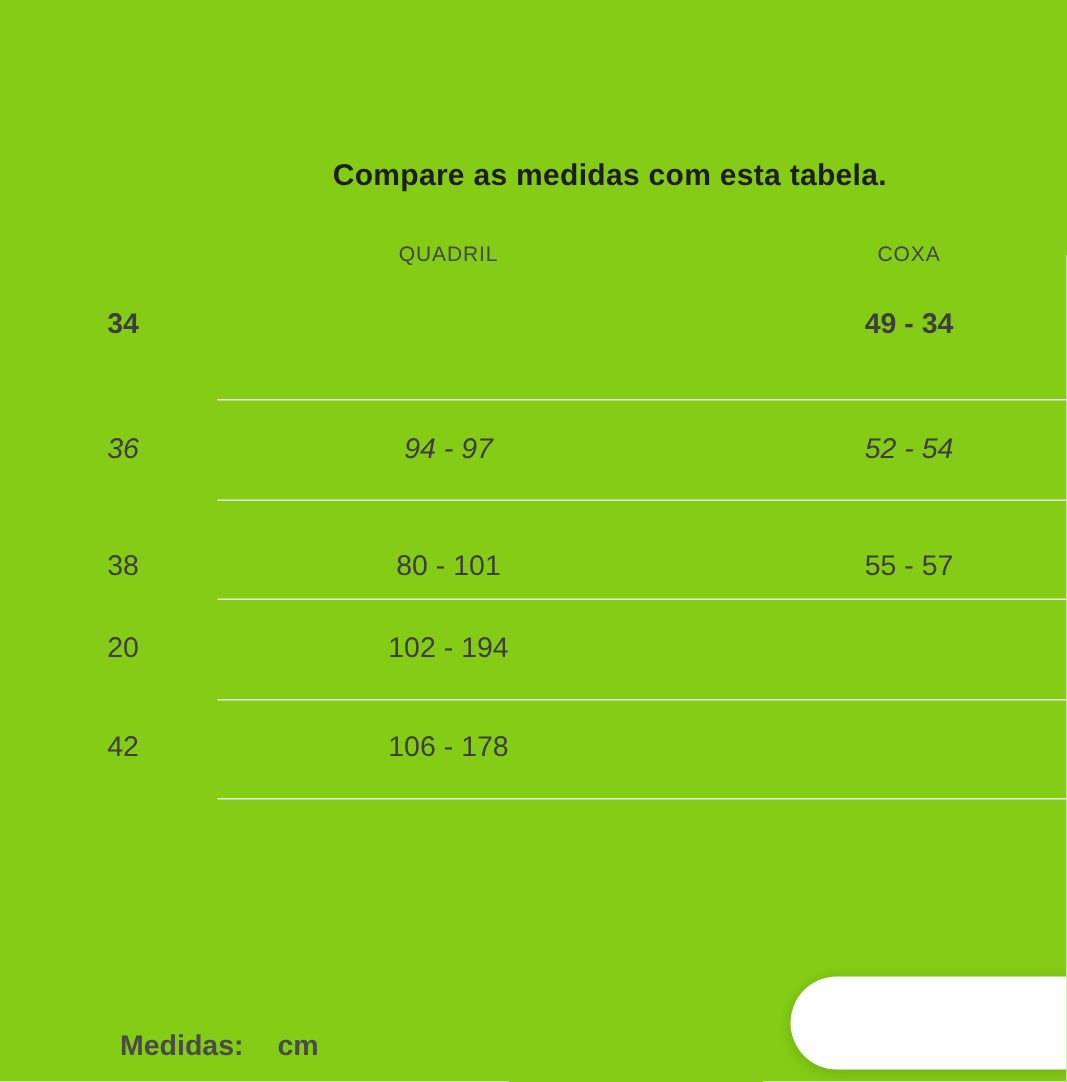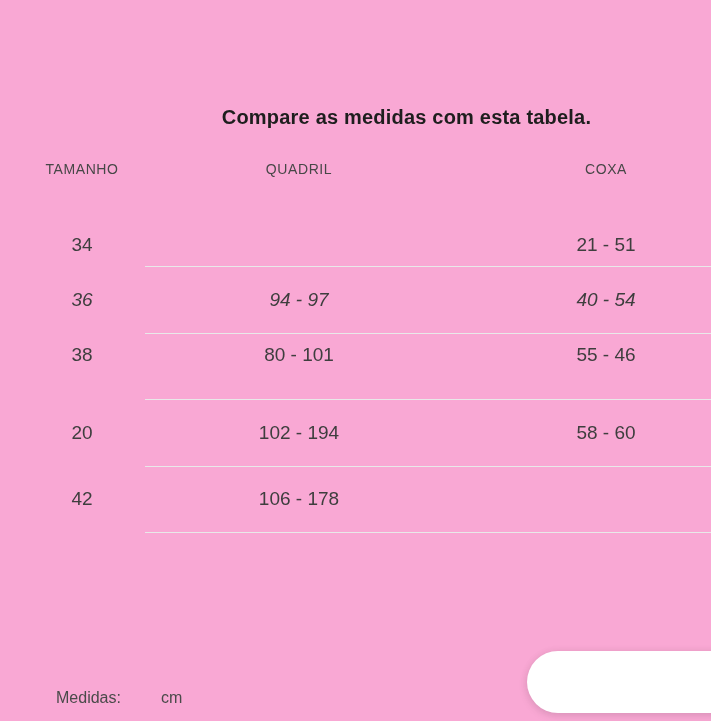--- a/index.html
+++ b/index.html
@@ -5,21 +5,21 @@
   html, body {
     margin: 0;
     padding: 0;
     background: #ffffff;
     font-family: "Liberation Sans", "DejaVu Sans", sans-serif;
   }
   .page {
     position: relative;
     width: 711px;
     height: 721px;
-    background: #f9a8d4;
+    background: #84cc16;
     overflow: hidden;
   }
   .title {
     position: absolute;
     top: 103px;
     left: 102px;
     width: 609px;
     margin: 0;
     text-align: center;
     font-size: 20px;
@@ -55,45 +55,46 @@
     left: 0;
     width: 711px;
     height: 26px;
   }
   .data-row .col {
     top: 0;
     font-size: 19px;
     line-height: 26px;
     color: #3e3e3e;
   }
-  .row-1 { top: 232px; }
+  .row-1 { top: 204px; font-weight: bold; }
   .row-2 { top: 287px; font-style: italic; }
-  .row-3 { top: 342px; }
+  .row-3 { top: 365px; }
   .row-4 { top: 420px; }
   .row-5 { top: 486px; padding-left: 34px; }
   .divider {
     position: absolute;
     left: 145px;
     width: 566px;
     height: 1px;
     background: #e9e9e9;
   }
   .div-1 { top: 266px; }
   .div-2 { top: 333px; }
   .div-3 { top: 399px; }
   .div-4 { top: 466px; }
   .div-5 { top: 532px; }
   .footer-measures {
     position: absolute;
     top: 686px;
-    left: 56px;
-    font-size: 16px;
+    left: 80px;
+    font-size: 19px;
     line-height: 24px;
     color: #4a4a4a;
     white-space: nowrap;
+    font-weight: bold;
   }
   .footer-measures .unit {
     position: absolute;
     left: 105px;
     top: 0;
   }
   .floating-widget {
     position: absolute;
     top: 651px;
     left: 527px;
@@ -105,49 +106,47 @@
   }
 </style>
 </head>
 <body>
 
 <div class="page">
 
   <h1 class="title">Compare as medidas com esta tabela.</h1>
 
   <div class="header-row">
-    <span class="col col-1">TAMANHO</span>
     <span class="col col-2">QUADRIL</span>
     <span class="col col-3">COXA</span>
   </div>
 
   <div class="data-row row-1">
     <span class="col col-1">34</span>
-    <span class="col col-3">21 - 51</span>
+    <span class="col col-3">49 - 34</span>
   </div>
   <div class="divider div-1"></div>
 
   <div class="data-row row-2">
     <span class="col col-1">36</span>
     <span class="col col-2">94 - 97</span>
-    <span class="col col-3">40 - 54</span>
+    <span class="col col-3">52 - 54</span>
   </div>
   <div class="divider div-2"></div>
 
   <div class="data-row row-3">
     <span class="col col-1">38</span>
     <span class="col col-2">80 - 101</span>
-    <span class="col col-3">55 - 46</span>
+    <span class="col col-3">55 - 57</span>
   </div>
   <div class="divider div-3"></div>
 
   <div class="data-row row-4">
     <span class="col col-1">20</span>
     <span class="col col-2">102 - 194</span>
-    <span class="col col-3">58 - 60</span>
   </div>
   <div class="divider div-4"></div>
 
   <div class="data-row row-5">
     <span class="col col-1">42</span>
     <span class="col col-2">106 - 178</span>
   </div>
   <div class="divider div-5"></div>
 
   <div class="footer-measures">

